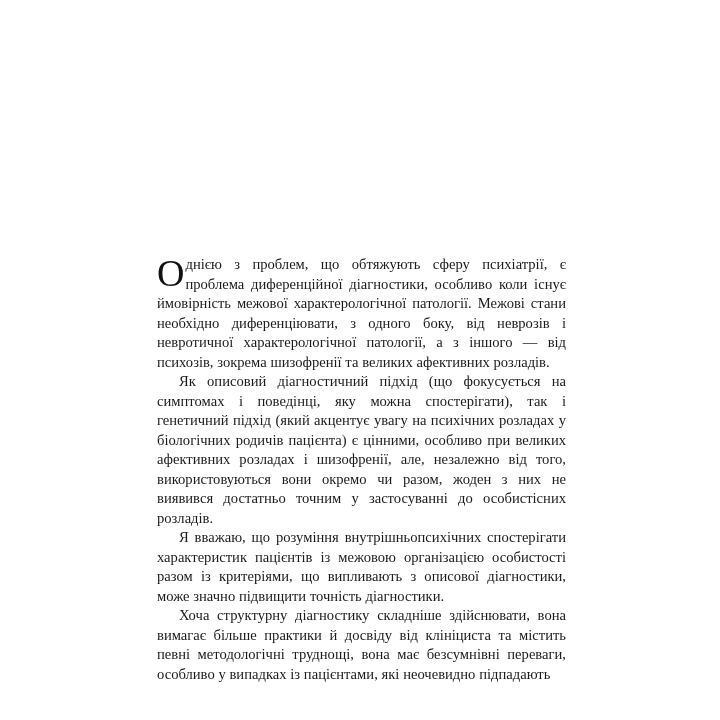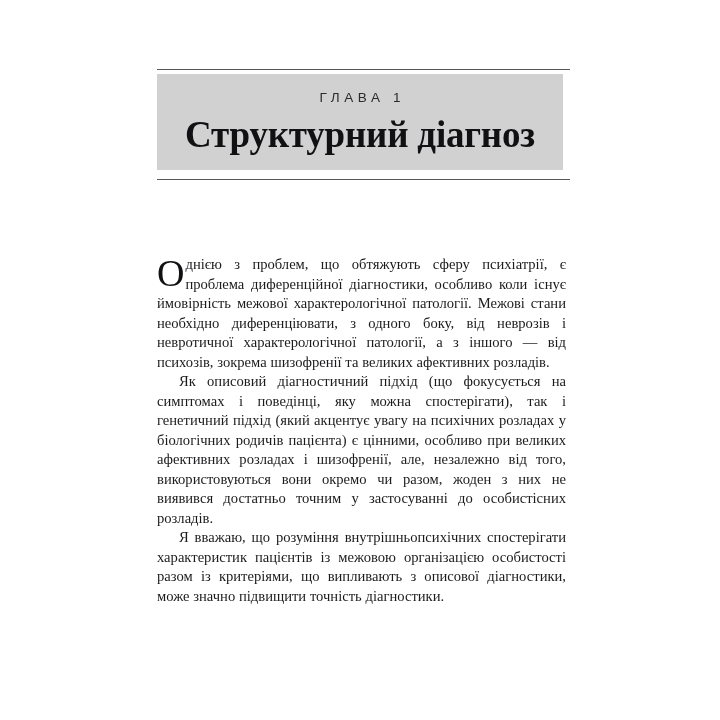--- a/index.html
+++ b/index.html
@@ -105,30 +105,21 @@
     font-weight: normal;
     padding: 2px 1px 0 0;
     color: #111113;
   }
 </style>
 </head>
 <body>
 
 <div class="page">
 
-  <div class="chapter-header">
-    <div class="rule rule-top"></div>
-
-    <div class="chapter-box">
-      <div class="chapter-eyebrow">ГЛАВА 1</div>
-      <div class="chapter-title">Структурний діагноз</div>
-    </div>
-
-    <div class="rule rule-bottom"></div>
-  </div>
 
   <div class="body-column">
     <p class="first"><span class="dropcap">О</span><span>днією з проблем, що обтяжують сферу психіатрії, є проблема диференційної діагностики, особливо коли існує ймовірність межової характерологічної патології. Межові стани необхідно диференціювати, з одного боку, від неврозів і невротичної характерологічної патології, а з іншого — від психозів, зокрема шизофренії та великих афективних розладів.</span></p>
     <p>Як описовий діагностичний підхід (що фокусується на симптомах і поведінці, яку можна спостерігати), так і генетичний підхід (який акцентує увагу на психічних розладах у біологічних родичів пацієнта) є цінними, особливо при великих афективних розладах і шизофренії, але, незалежно від того, використовуються вони окремо чи разом, жоден з них не виявився достатньо точним у застосуванні до особистісних розладів.</p>
     <p>Я вважаю, що розуміння внутрішньопсихічних спостерігати характеристик пацієнтів із межовою організацією особистості разом із критеріями, що випливають з описової діагностики, може значно підвищити точність діагностики.</p>
+    <p>Хоча структурну діагностику складніше здійснювати, вона вимагає більше практики й досвіду від клініциста та містить певні методологічні труднощі, вона має безсумнівні переваги, особливо у випадках із пацієнтами, які неочевидно підпадають</p>
   </div>
 
 </div>
 
 </body></html>

